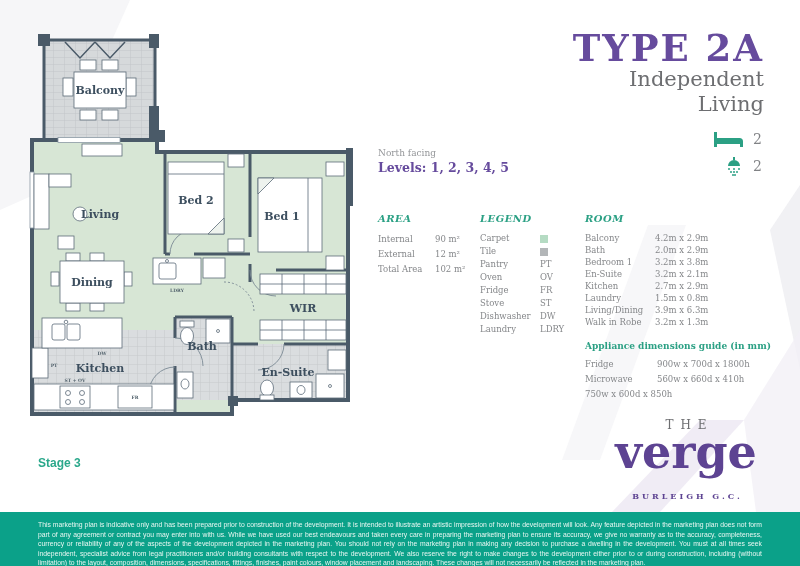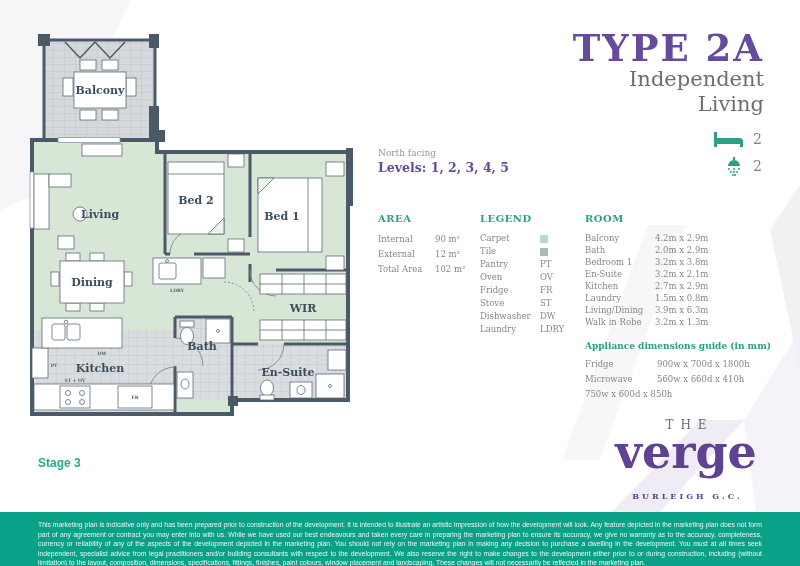--- a/index.html
+++ b/index.html
@@ -21,21 +21,21 @@
   .icon-row{display:flex;justify-content:flex-end;align-items:center;gap:10px;margin-top:9px;}
   .count-num{font-size:14px;color:#808285;width:11px;text-align:left;}
 
   .facing{left:378px;top:148px;font-size:9px;color:#949699;text-align:right;}
   .levels{left:378px;top:160px;font-size:12.5px;font-weight:bold;color:var(--purple,#664b9d);}
 
   .col{top:213px;}
   .area-col{left:378px;width:100px;}
   .legend-col{left:480px;width:102px;}
   .room-col{left:585px;width:170px;}
-  .col-heading{font-size:10px;font-weight:bold;letter-spacing:.5px;color:var(--accent_green,#2ba084);margin-bottom:8px;}
+  .col-heading{font-size:10px;font-weight:bold;letter-spacing:.5px;color:var(--accent_green,#2ba084);margin-bottom:8px;font-style:italic;}
   .drow{display:flex;font-size:8.5px;color:#85878a;}
   .area-col .drow{line-height:15px;}
   .legend-col .drow{line-height:13px;}
   .room-col .drow{line-height:12px;}
   .area-col .lbl{width:57px;}
   .legend-col .lbl{width:60px;}
   .room-col .lbl{width:70px;}
   .swatch{width:8px;height:8px;display:inline-block;margin-top:2.5px;}
   .swatch.carpet{background:#b5dbc3;}
   .swatch.tile{background:#b3b6b8;}

